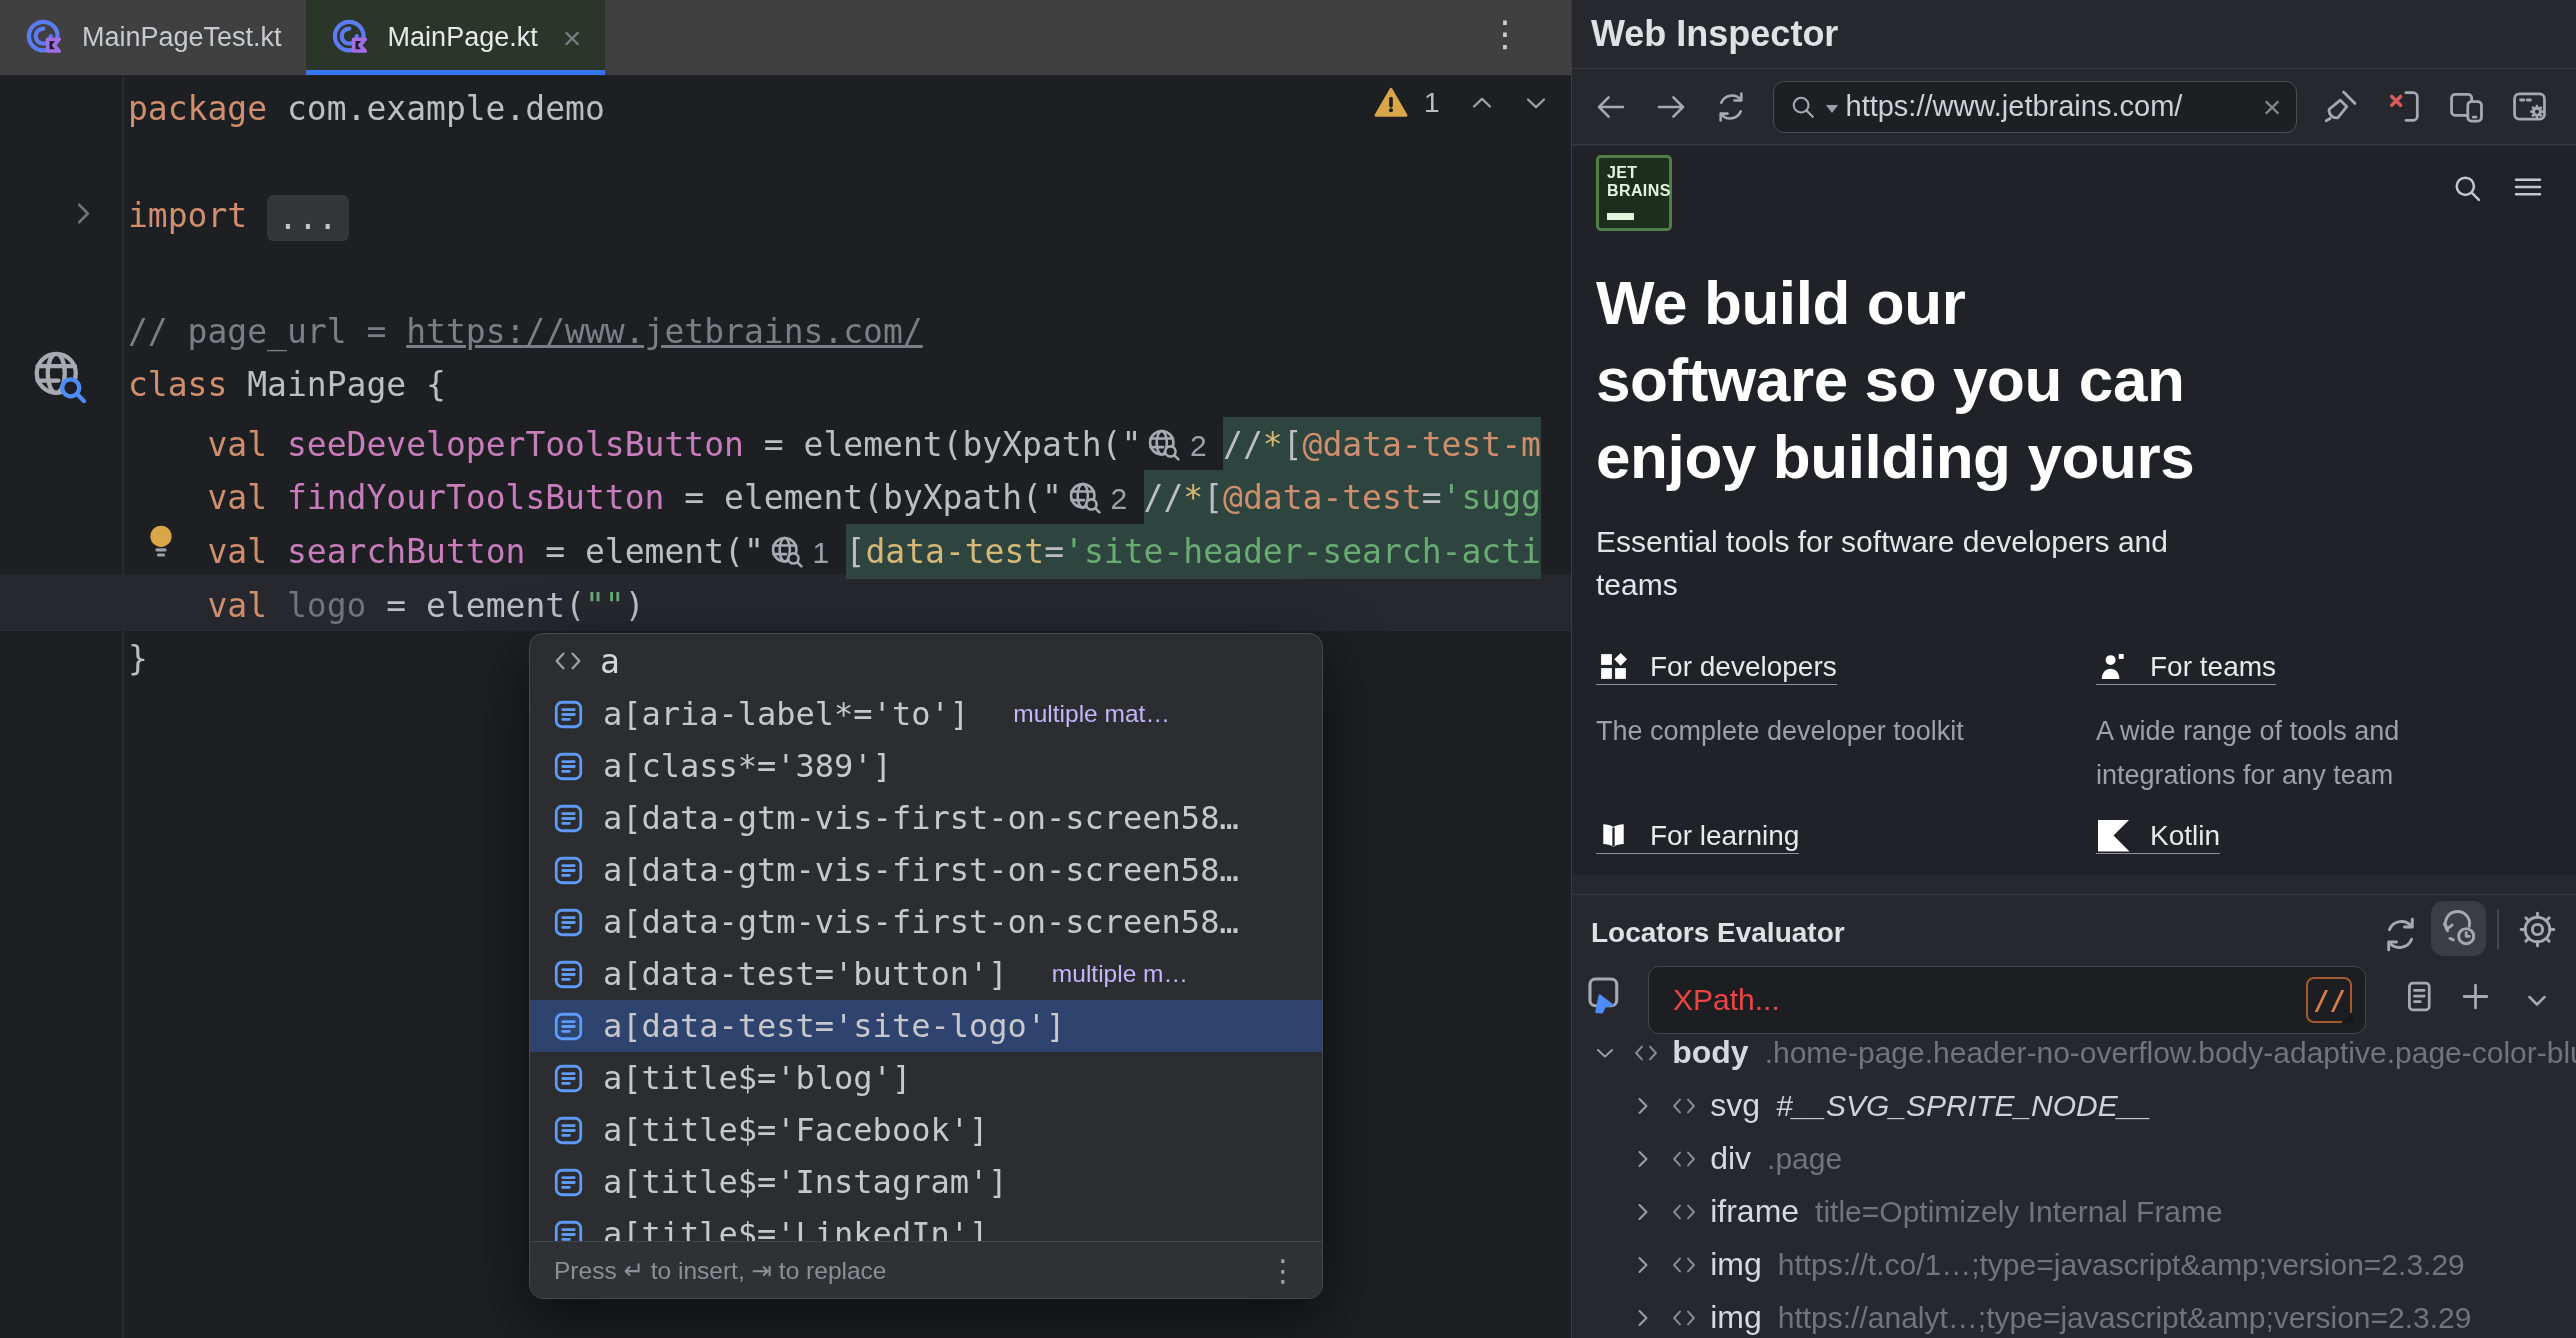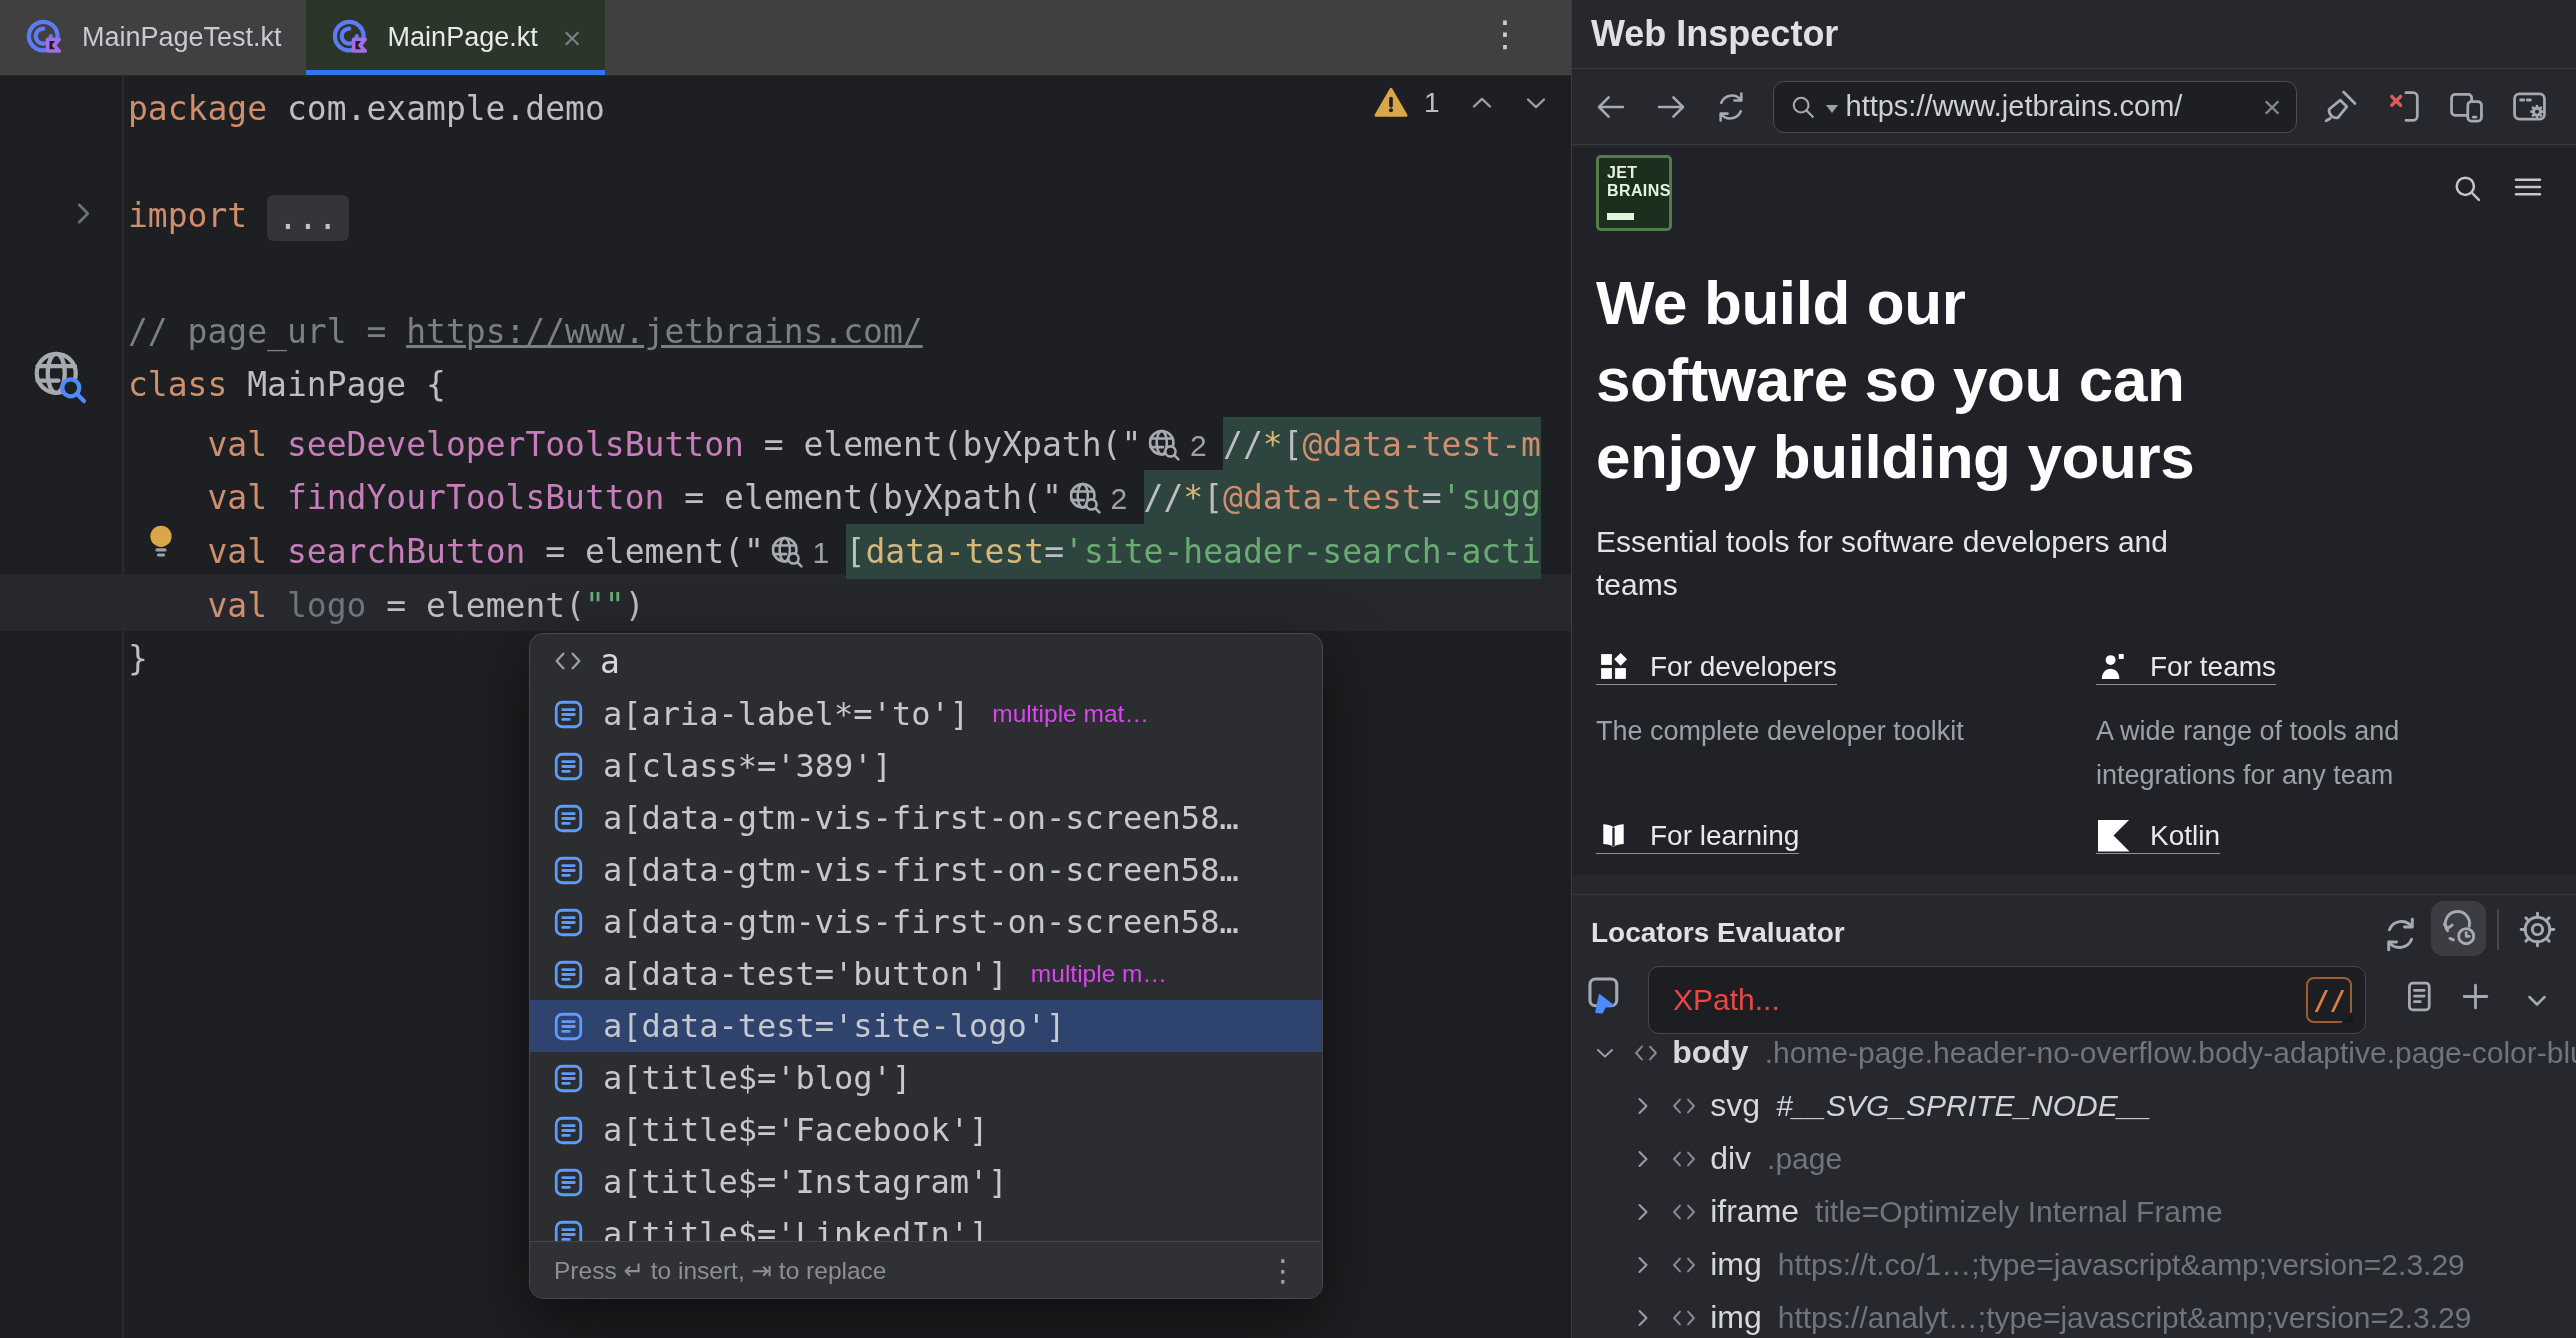--- a/index.html
+++ b/index.html
@@ -45,21 +45,21 @@
   .inlay{width:36px;height:36px;vertical-align:-7px;margin:0 8px 0 4.7px;color:#A7AAB1}
 
   
   .popup{position:absolute;left:529px;top:633px;width:794px;height:666px;background:#2B2D30;border:1.6px solid #47494E;border-radius:14px;box-shadow:0 22px 63px rgba(0,0,0,.55);overflow:hidden}
   .popup-header{height:54px;display:flex;align-items:center;gap:16px;padding-left:22px;color:#D5D7DC;font-family:"DejaVu Sans Mono","Liberation Mono",monospace;font-size:33px}
   .popup-header .icon{color:#9DA0A8}
   #popup-items{position:absolute;left:0;top:54px;right:0;bottom:0;overflow:hidden}
   .pitem{height:52px;display:flex;align-items:center;gap:17.4px;padding-left:20.5px}
   .pitem.selected{background:#2E436E}
   .pitem .ptext{font-family:"DejaVu Sans Mono","Liberation Mono",monospace;font-size:32px;color:#C6C8CD;white-space:pre}
-  .pitem .phint{font-size:24.5px;color:#d946ef;margin-left:6px;white-space:pre}
+  .pitem .phint{font-size:24.5px;color:#c4b5fd;margin-left:27px;white-space:pre}
   .popup-footer{position:absolute;left:0;right:0;bottom:0;height:57px;background:#2F3134;border-top:1.6px solid #44464C;display:flex;align-items:center;padding:0 24px;font-size:24.5px;color:#8C8F95}
   .popup-footer .fkebab{margin-left:auto;font-size:30px;color:#9DA0A8}
 
   
   .panel{position:absolute;left:1571px;top:0;width:1005px;height:1339px;background:#26282E;border-left:1.6px solid #3A3C42}
   .p-header{height:69px;border-bottom:1.6px solid #393B40;display:flex;align-items:center;padding-left:19px}
   .p-title{font-size:36px;font-weight:700;color:#DFE1E5}
   .p-toolbar{height:76px;border-bottom:1.6px solid #393B40;display:flex;align-items:center;gap:24px;padding:0 20.5px;color:#A6A9B0}
   .urlfield{flex:none;width:524px;height:52px;border:1.6px solid #4A4D55;border-radius:11px;background:#1D1F23;display:flex;align-items:center;padding:0 14px;gap:8px}
   .urlfield .val{font-size:29px;color:#CDD0D6;white-space:nowrap;overflow:hidden;flex:1}

